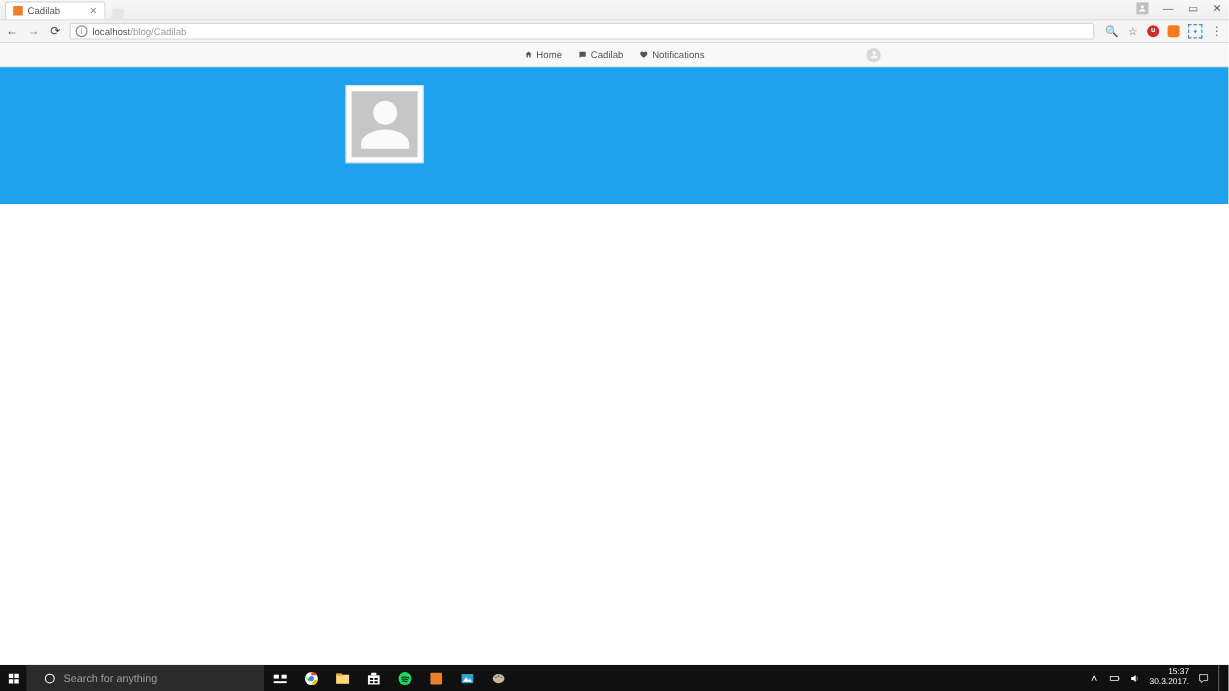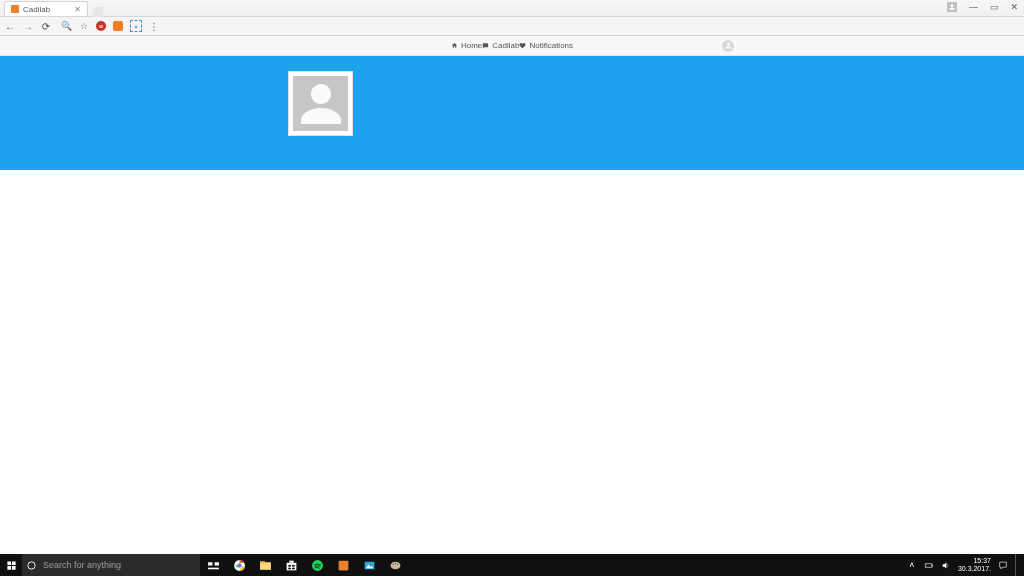--- a/index.html
+++ b/index.html
@@ -23,35 +23,35 @@
   .tb-right{display:flex;align-items:center;gap:7px;margin-left:4px;margin-right:2px}
   .tb-icon{width:10px;height:10px;display:flex;align-items:center;justify-content:center;font-size:9px;color:#6b6b6b}
   .ext-ublock{width:10px;height:10px;background:#c8302a;border-radius:50%;color:#fff;font-size:6px;display:flex;align-items:center;justify-content:center;font-weight:bold}
   .ext-orange{width:10px;height:10px;background:#f47c1f;border-radius:2px}
   .ext-blue{width:10px;height:10px;border:1px dashed #4a90d9;color:#4a90d9;display:flex;align-items:center;justify-content:center;font-size:6px}
   .chrome-menu{font-size:10px;color:#6b6b6b;letter-spacing:-1px}
   
   .viewport{flex:1;overflow:auto;position:relative;background:#fff}
   .page{min-height:100%;position:relative}
   .site-nav{height:19px;background:#f8f8f8;border-bottom:1px solid #e6e6e6;display:flex;align-items:center;font-size:8px;color:#555}
-  .nav-center{position:absolute;left:50%;transform:translateX(-50%);display:flex;align-items:center;}
+  .nav-center{position:absolute;left:50%;transform:translateX(-50%);display:flex;align-items:center;gap:14px}
   .nav-link{display:flex;align-items:center;gap:3px;cursor:pointer}
   .nav-link svg{width:7px;height:7px;fill:#555}
   .nav-avatar{position:absolute;right:290px}
   .mini-avatar{width:12px;height:12px;border-radius:50%;background:#d8d8d8;display:flex;align-items:center;justify-content:center}
   .mini-avatar svg{width:9px;height:9px;fill:#fafafa}
   .cover{height:114px;background:#1FA2ED;position:relative}
   .profile-box{position:absolute;left:288px;top:15px;width:63px;height:63px;background:#fff;border:1px solid #e0e0e0;display:flex;align-items:center;justify-content:center}
   .profile-inner{width:55px;height:55px;background:#c6c6c6;display:flex;align-items:center;justify-content:center}
   .profile-inner svg{width:48px;height:48px;fill:#fafafa}
   
   .taskbar{height:22px;background:#101010;display:flex;align-items:center;color:#fff;font-size:9px}
   .tb-btn{width:22px;height:22px;display:flex;align-items:center;justify-content:center}
   .tb-btn svg{width:11px;height:11px;fill:#fff}
-  .searchbox{width:170px;height:22px;background:#2b2b2b;display:flex;align-items:center;gap:6px;padding:0 4px;color:#9e9e9e}
+  .searchbox{width:170px;height:22px;background:#2b2b2b;display:flex;align-items:center;gap:6px;padding:0 14px;color:#9e9e9e}
   .searchbox svg{width:11px;height:11px;stroke:#fff;fill:none;stroke-width:2}
   .task-icons{display:flex;align-items:center;height:100%}
   .task-item{width:26px;height:22px;display:flex;align-items:center;justify-content:center}
   .task-item svg{width:13px;height:13px}
   .tray{margin-left:auto;display:flex;align-items:center;gap:7px;padding-right:4px}
   .tray-clock{display:flex;flex-direction:column;align-items:flex-end;font-size:7px;line-height:1.1;color:#fff}
   .tray .ticon{width:10px;height:10px;display:flex;align-items:center;justify-content:center;color:#fff}
   .notif-strip{width:4px;height:22px;border-left:1px solid #555}
 </style>
 </head>
@@ -74,20 +74,24 @@
     <span class="icon">—</span>
     <span class="icon">▭</span>
     <span class="icon">✕</span>
   </div>
 </div>
 
 <div class="chrome-toolbar">
   <div class="nav-btn enabled">←</div>
   <div class="nav-btn">→</div>
   <div class="nav-btn enabled">⟳</div>
+  <div class="omnibox">
+    <span class="info">i</span>
+    <span class="omni-url"><span>localhost</span><span class="dim">/blog/Cadilab</span></span>
+  </div>
   <div class="tb-right">
     <span class="tb-icon">🔍</span>
     <span class="tb-icon">☆</span>
     <span class="ext-ublock">u</span>
     <span class="ext-orange"></span>
     <span class="ext-blue">✦</span>
     <span class="chrome-menu">⋮</span>
   </div>
 </div>
 

